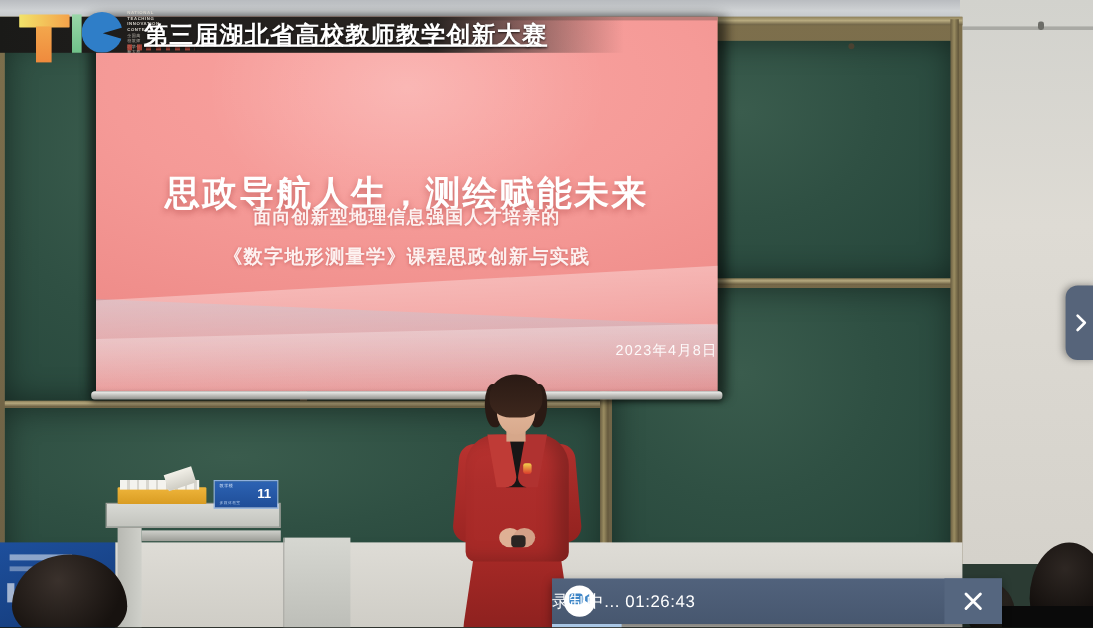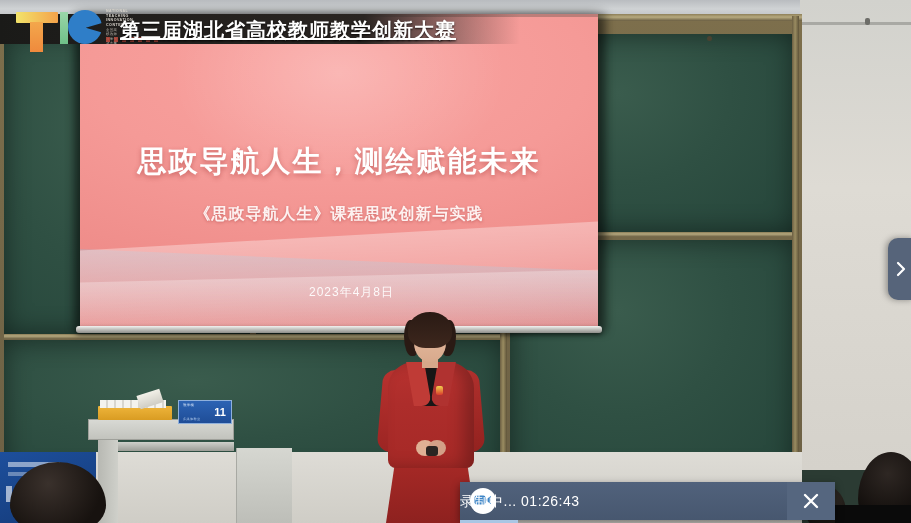--- a/index.html
+++ b/index.html
@@ -56,21 +56,21 @@
     box-shadow:0 2px 4px rgba(0,0,0,.5);}
 
   .slide-title{position:absolute;left:0;right:0;top:92px;text-align:center;
     font-size:29px;font-weight:bold;color:#ffffff;letter-spacing:2px;
     text-shadow:0 2px 5px rgba(150,40,40,.45);margin-top:36px;}
   .slide-sub{position:absolute;left:0;right:0;text-align:center;
     font-size:15px;font-weight:bold;color:#fdf1f0;letter-spacing:1px;
     text-shadow:0 1px 3px rgba(150,40,40,.40);}
   .slide-sub.l1{top:158px;}
   .slide-sub.l2{top:190px;font-size:16px;}
-  .slide-date{position:absolute;left:0;right:0;top:270px;text-align:center;
+  .slide-date{position:absolute;left:0;right:0;top:270px;text-align:right;
     font-size:12px;color:#ffffff;letter-spacing:1px;opacity:.92;margin-left:25px;}
 
   
   .banner{position:absolute;left:0px;top:14px;width:520px;height:30px;
     background:linear-gradient(90deg,#1a1a18 0%,#23201e 35%,#2a2522 70%,rgba(45,38,35,.0) 100%);}
   .banner-text{position:absolute;left:120px;top:16px;height:28px;line-height:28px;
     font-size:20px;font-weight:bold;color:#ffffff;letter-spacing:1px;white-space:nowrap;
     text-shadow:0 1px 2px rgba(0,0,0,.8);text-decoration:underline;}
 
   .logo{position:absolute;left:14px;top:4px;width:104px;height:40px;}
@@ -212,21 +212,22 @@
 
   <div class="screen-shadow"></div>
   <div class="screen">
     <div class="mount"></div>
     <div class="glow"></div>
     <div class="wave2"></div>
     <div class="wave1"></div>
     <div class="wave3"></div>
 
     <div class="slide-title">思政导航人生，测绘赋能未来</div>
-    <div class="slide-sub l2">《思政导航人生》课程思政创新与实践</div>
+    <div class="slide-sub l1">面向创新型地理信息强国人才培养的</div>
+    <div class="slide-sub l2">《数字地形测量学》课程思政创新与实践</div>
     <div class="slide-date">2023年4月8日</div>
   </div>
   <div class="screen-bottom"></div>
 
   <div class="banner"></div>
   <div class="logo">
     <div class="logo-t">
       <div class="bar"></div>
         <div class="stem"></div>
     </div>

